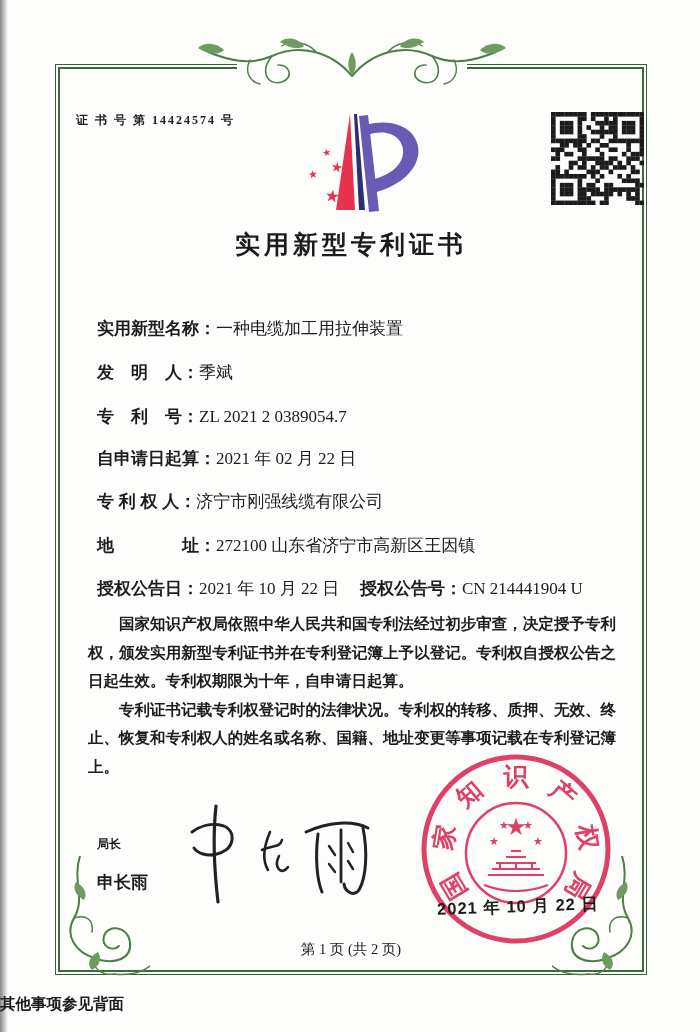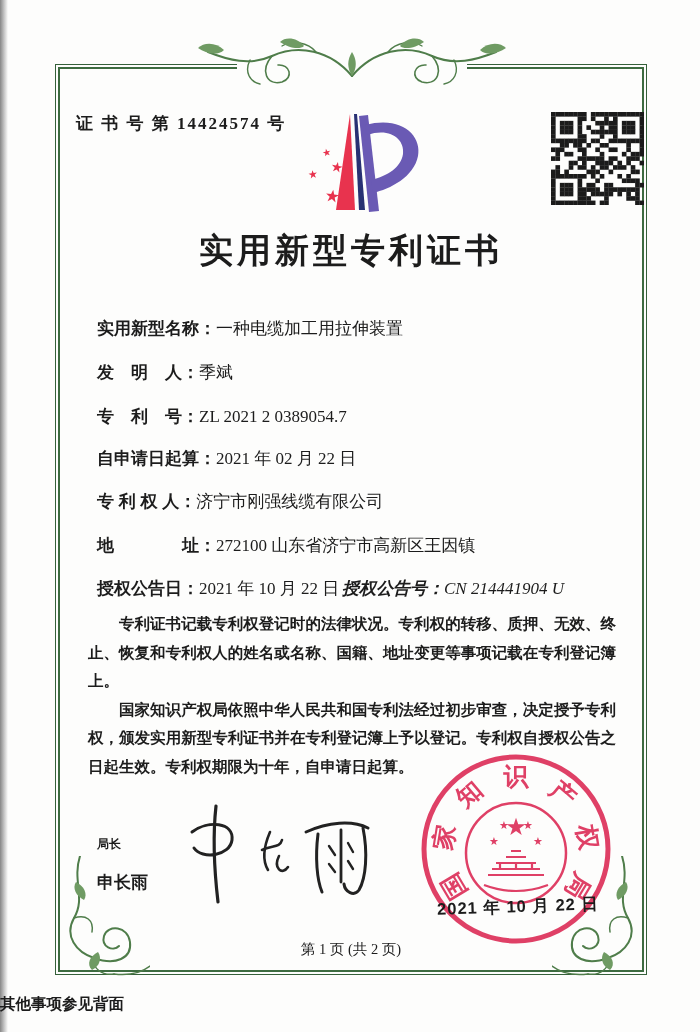--- a/index.html
+++ b/index.html
@@ -4,30 +4,30 @@
 <style>
   html,body{margin:0;padding:0;}
   body{width:700px;height:1032px;background:#fdfdfc;position:relative;overflow:hidden;
        font-family:"Liberation Serif","DejaVu Serif",serif;color:#1c1c1c;}
   .page{position:absolute;inset:0;}
   .scan-edge-left{position:absolute;left:0;top:0;bottom:0;width:8px;
        background:linear-gradient(90deg,#868686,#c9c9c9 55%,rgba(255,255,255,0));}
   .frame-outer{position:absolute;left:55px;top:64px;width:592px;height:911px;
        border:1px solid #35603a;box-sizing:border-box;}
   .frame-inner{position:absolute;inset:2px;border:2px solid #3d6b40;}
-  .cert-no{position:absolute;left:76px;top:112px;font-size:17px;letter-spacing:2px;font-weight:600;font-family:Liberation Serif, serif;}
+  .cert-no{position:absolute;left:76px;top:112px;font-size:12px;letter-spacing:2px;font-weight:600;font-family:Liberation Serif, serif;}
   .logo{position:absolute;left:288px;top:110px;}
   .qr{position:absolute;left:551px;top:112px;}
   .title{position:absolute;left:55px;top:228px;width:592px;text-align:center;
-       font-size:34px;font-weight:700;letter-spacing:4px;}
+       font-size:25px;font-weight:700;letter-spacing:4px;}
   .fields{position:absolute;left:97px;top:0;width:540px;}
   .frow{position:absolute;left:0;width:540px;font-size:17px;white-space:nowrap;}
   .flabel{font-weight:700;font-family:"Liberation Sans","DejaVu Sans",sans-serif;text-align:right;}
   .fvalue{font-weight:500;text-align:right;}
-  .grant-no{position:absolute;left:245px;top:0;font-style:italic;}
+  .grant-no{position:absolute;left:263px;top:0;}
   .paras{position:absolute;left:88px;top:610px;width:528px;font-size:15.5px;
        line-height:28.5px;text-align:justify;font-weight:600;}
   .paras p{margin:0;text-indent:2em;}
   .officer-title{position:absolute;left:97px;top:836px;font-size:12px;font-weight:700;
        font-family:"Liberation Sans","DejaVu Sans",sans-serif;}
   .officer-name{position:absolute;left:97px;top:871px;font-size:17px;font-weight:700;
        font-family:"Liberation Sans","DejaVu Sans",sans-serif;}
   .signature{position:absolute;left:178px;top:798px;}
   .seal{position:absolute;left:418px;top:751px;}
   .seal-char{fill:#df4066;font-size:25px;font-weight:700;text-anchor:middle;
@@ -384,22 +384,22 @@
     </div>
     <div class="frow" style="top:577px">
       <span class="flabel">授权公告日：</span><span class="fvalue">2021 年 10 月 22 日</span>
       <span class="grant-no">
         <span class="flabel">授权公告号：</span><span class="fvalue">CN 214441904 U</span>
       </span>
     </div>
   </div>
 
   <div class="paras">
+    <p>国家知识产权局依照中华人民共和国专利法经过初步审查，决定授予专利权，颁发实用新型专利证书并在专利登记簿上予以登记。专利权自授权公告之日起生效。专利权期限为十年，自申请日起算。</p>
     <p>专利证书记载专利权登记时的法律状况。专利权的转移、质押、无效、终止、恢复和专利权人的姓名或名称、国籍、地址变更等事项记载在专利登记簿上。</p>
-    <p>国家知识产权局依照中华人民共和国专利法经过初步审查，决定授予专利权，颁发实用新型专利证书并在专利登记簿上予以登记。专利权自授权公告之日起生效。专利权期限为十年，自申请日起算。</p>
   </div>
 
   <div class="officer-title">局长</div>
   <div class="officer-name">申长雨</div>
 
   <svg class="signature" width="205" height="110" viewBox="0 0 205 110">
     <g stroke="#222" fill="none" stroke-linecap="round">
       <path stroke-width="3.2" d="M38,8 C35,35 36,70 40,104"></path>
       <path stroke-width="3" d="M14,34 C30,22 56,24 54,42 C52,58 24,62 16,50"></path>
       <path stroke-width="2.6" d="M92,34 C86,48 84,62 90,72"></path>

